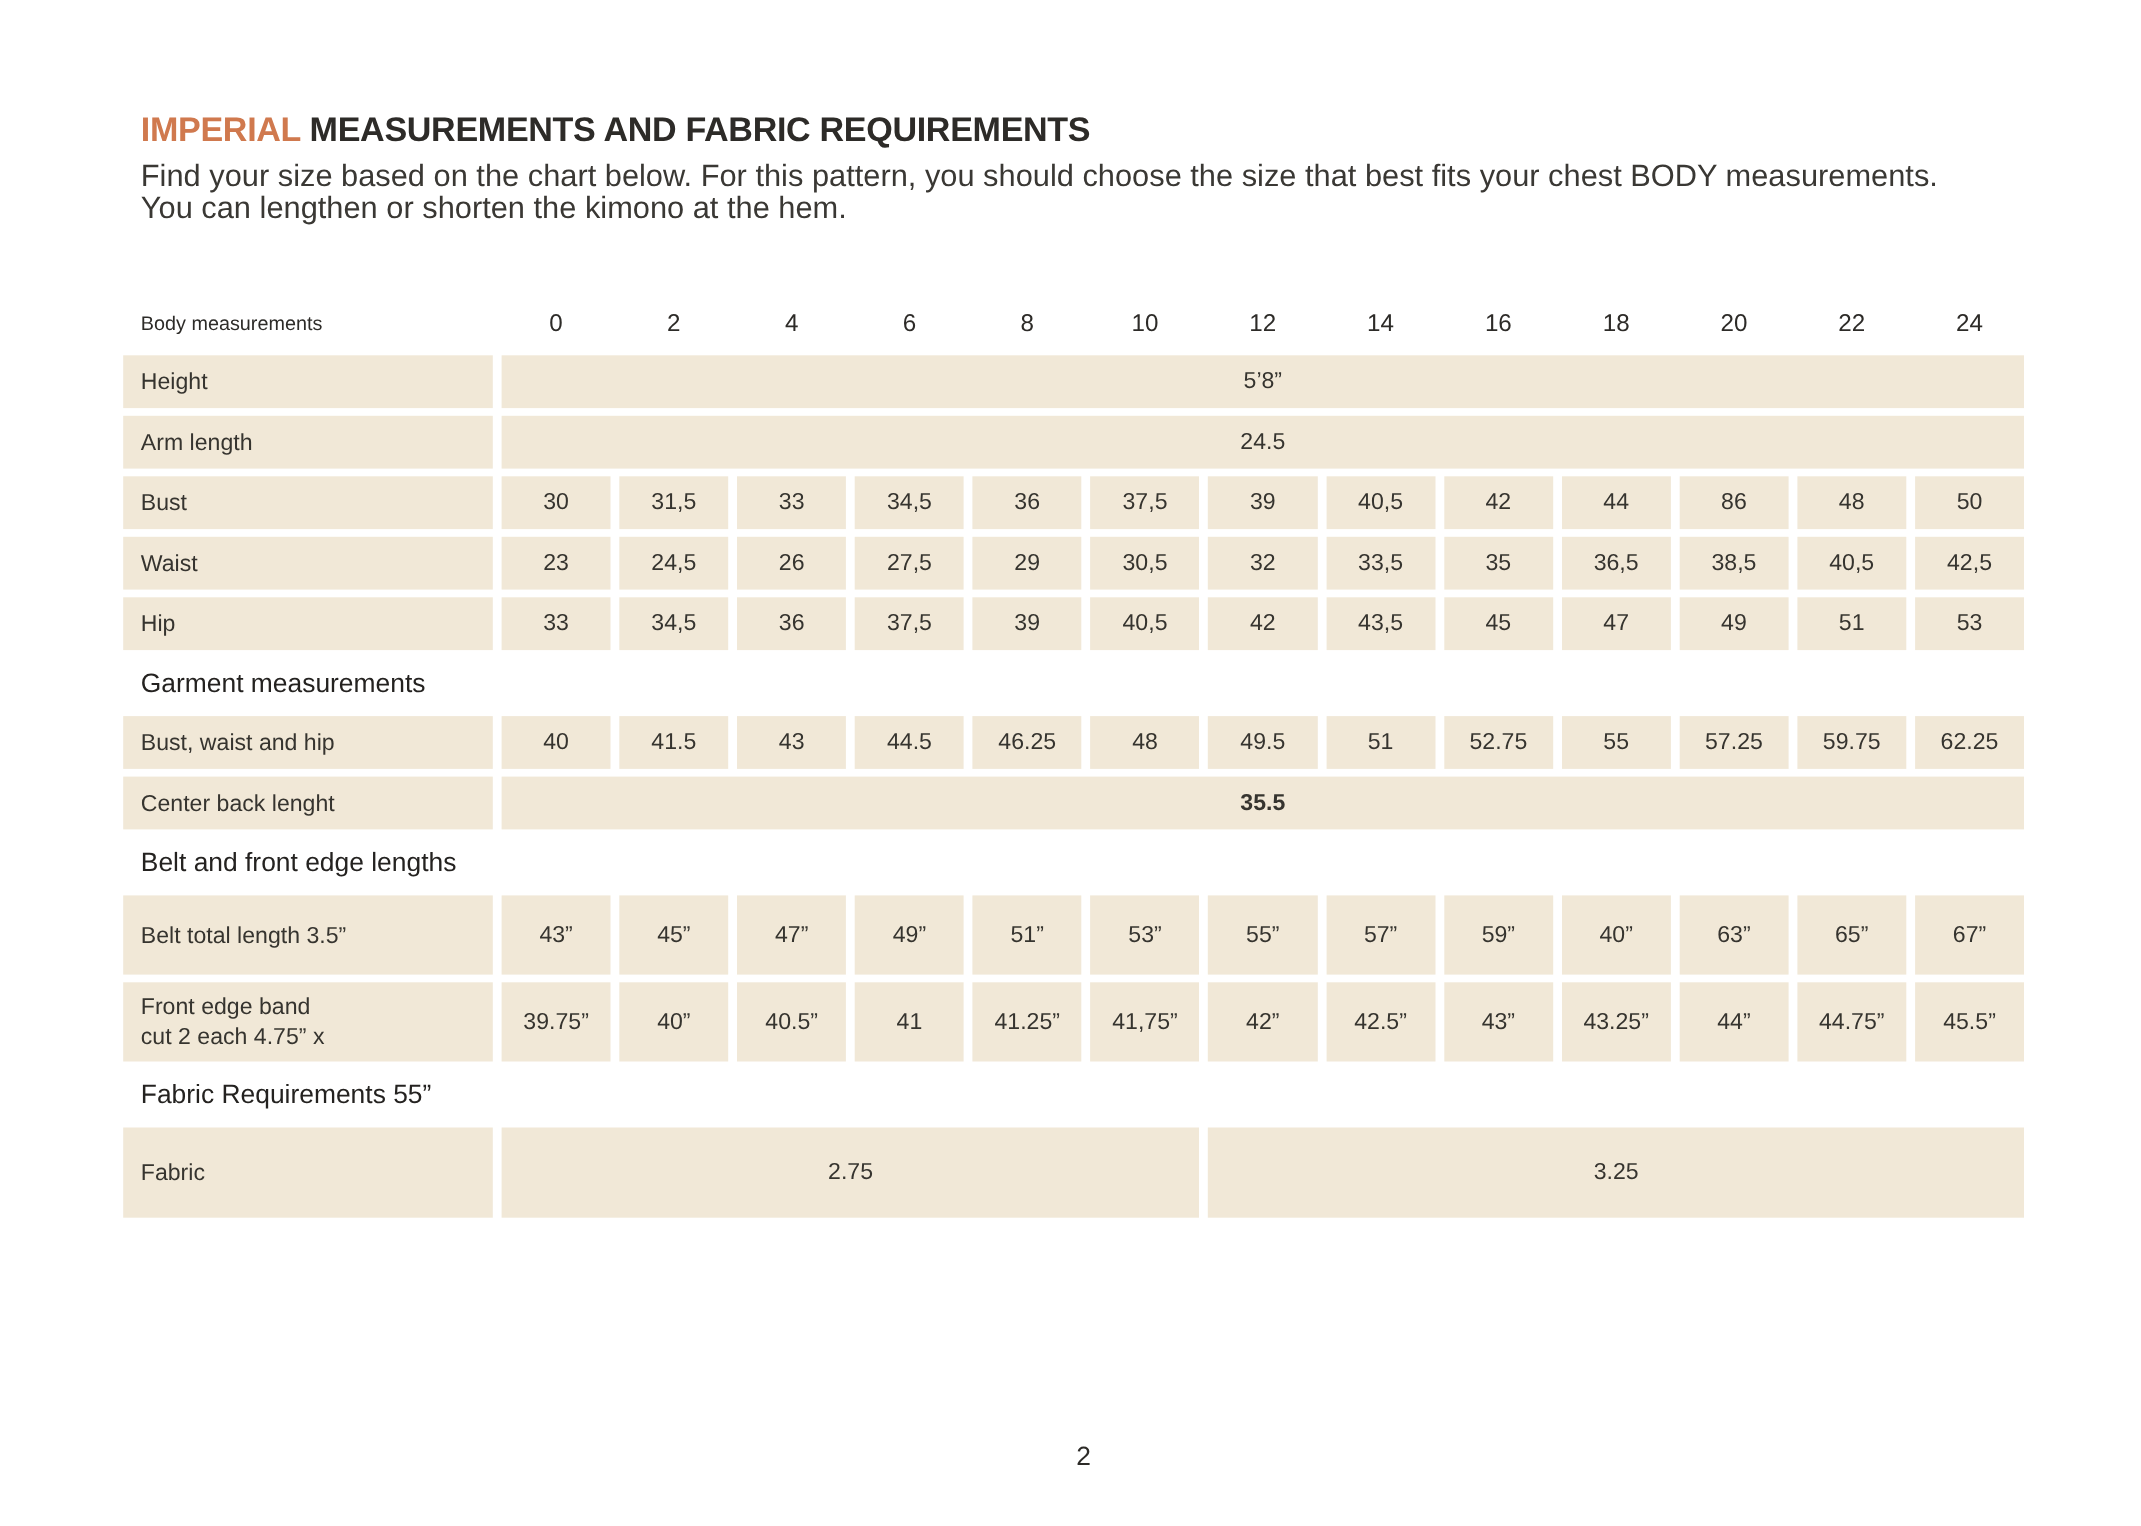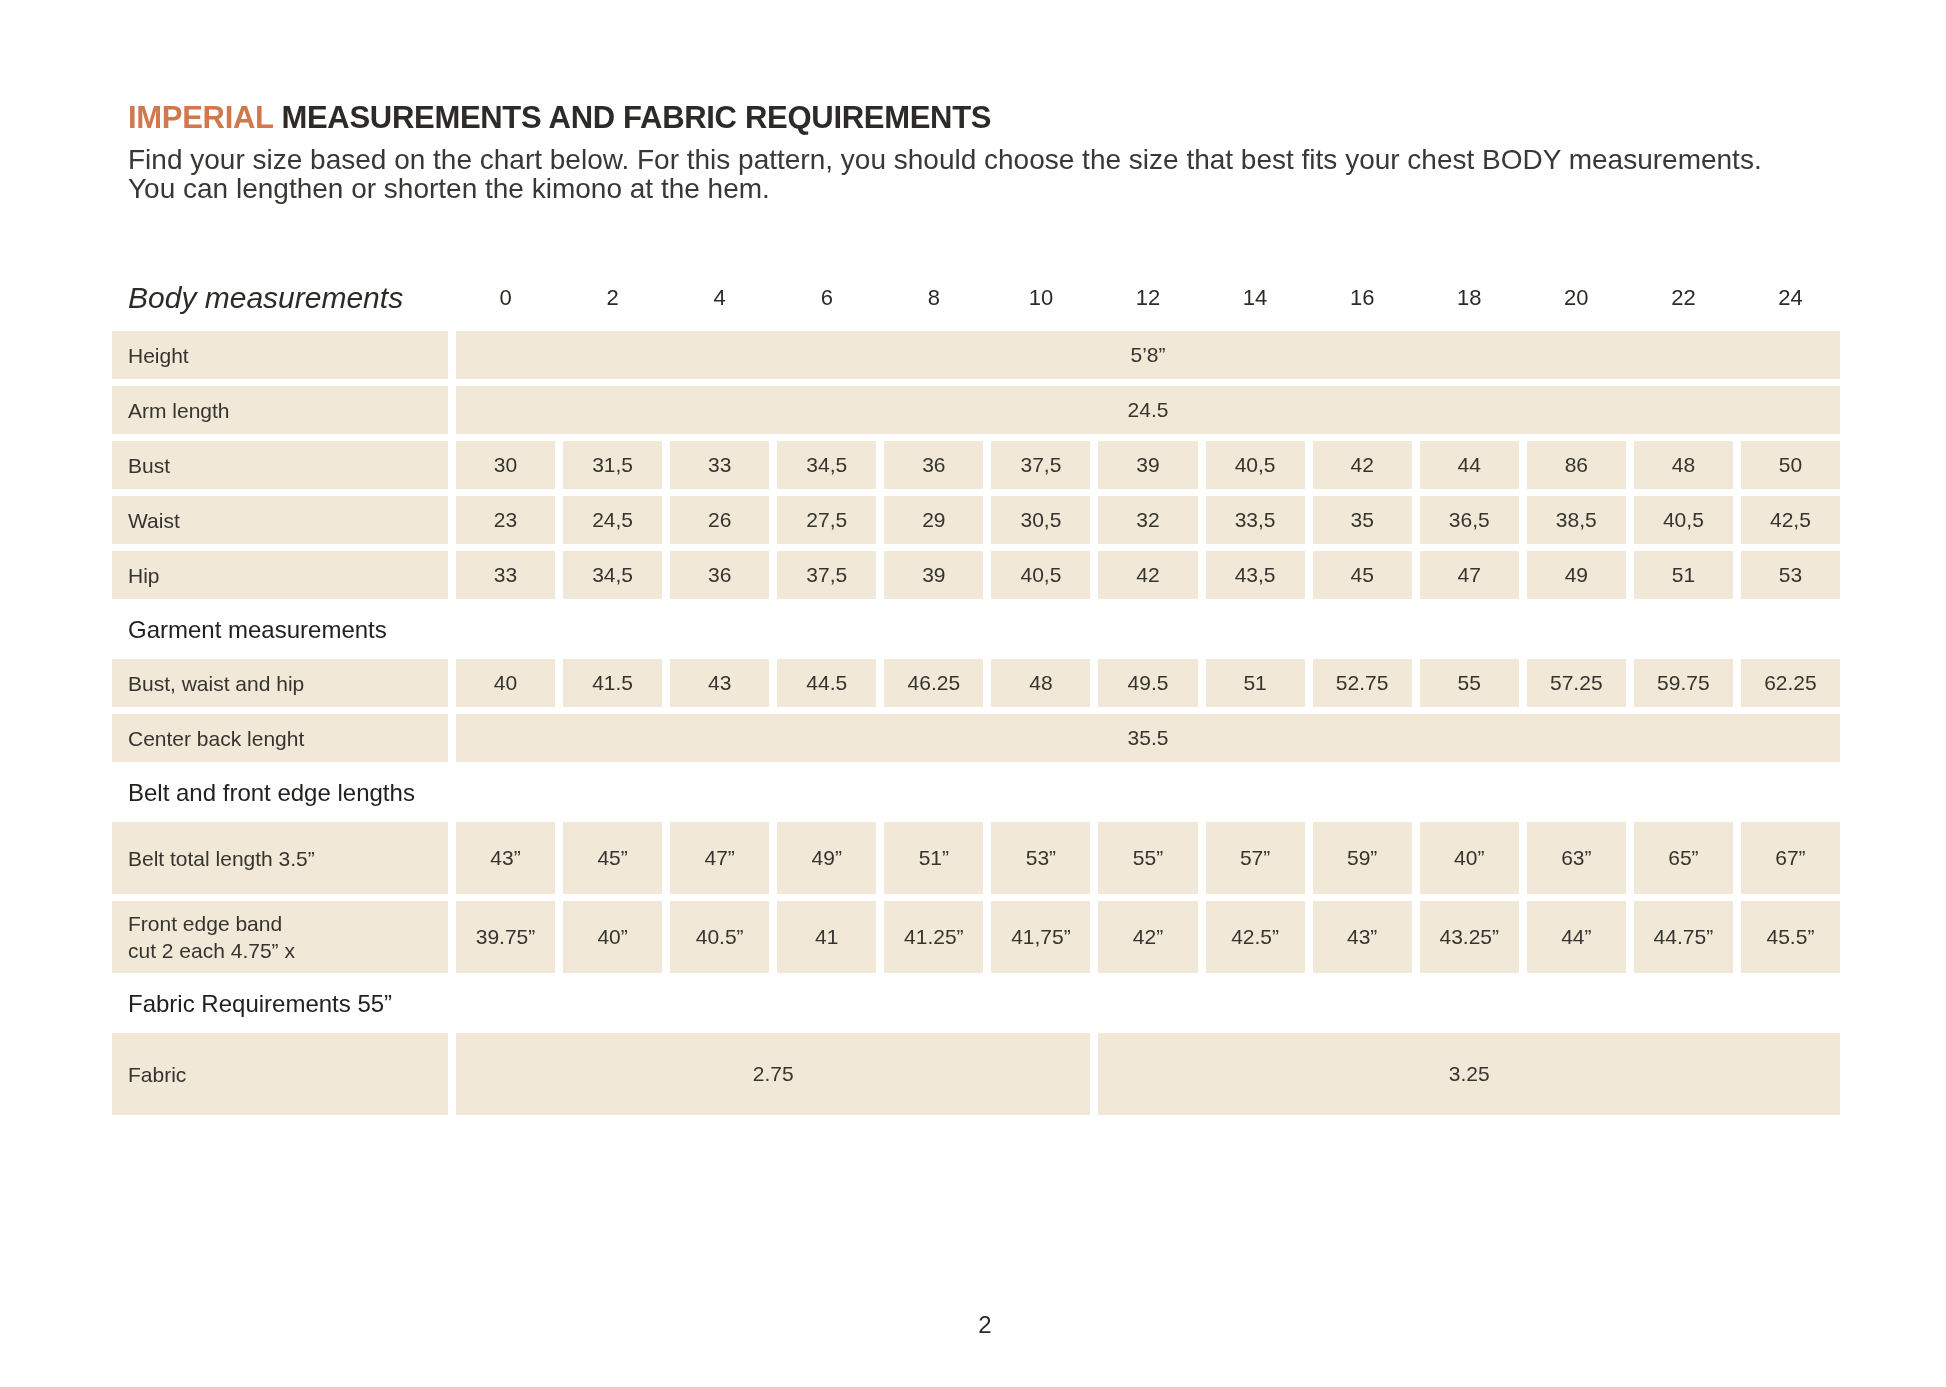--- a/index.html
+++ b/index.html
@@ -40,24 +40,23 @@
     grid-template-columns: 336px repeat(13, 1fr);
     column-gap: 8px;
     margin-bottom: 7px;
   }
   .thead {
     margin-top: 78px;
     margin-bottom: 16px;
     align-items: center;
   }
   .thead-label {
-    font-size: 30px;
+    font-size: 18px;
     padding-left: 16px;
     color: #2d2b28;
-    font-style: italic;
   }
   .thead-size {
     font-size: 22px;
     text-align: center;
     color: #2d2b28;
   }
   .cell {
     background: #f1e8d7;
     height: 48px;
     display: flex;
@@ -188,21 +187,21 @@
         <div class="cell">49.5</div>
         <div class="cell">51</div>
         <div class="cell">52.75</div>
         <div class="cell">55</div>
         <div class="cell">57.25</div>
         <div class="cell">59.75</div>
         <div class="cell">62.25</div>
       </div>
       <div class="trow">
         <div class="cell label-cell">Center back lenght</div>
-        <div class="cell" style="grid-column: span 13;">35.5</div>
+        <div class="cell" style="grid-column: span 13; font-weight: bold;">35.5</div>
       </div>
       <div class="section">Belt and front edge lengths</div>
       <div class="trow tall">
         <div class="cell label-cell">Belt total length 3.5”</div>
         <div class="cell">43”</div>
         <div class="cell">45”</div>
         <div class="cell">47”</div>
         <div class="cell">49”</div>
         <div class="cell">51”</div>
         <div class="cell">53”</div>

